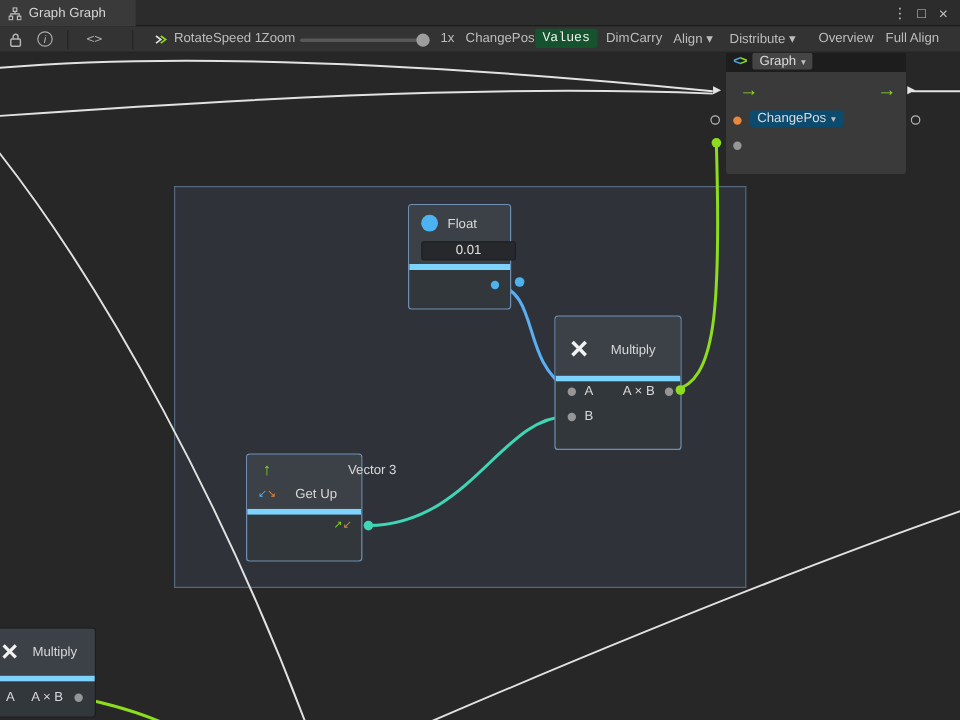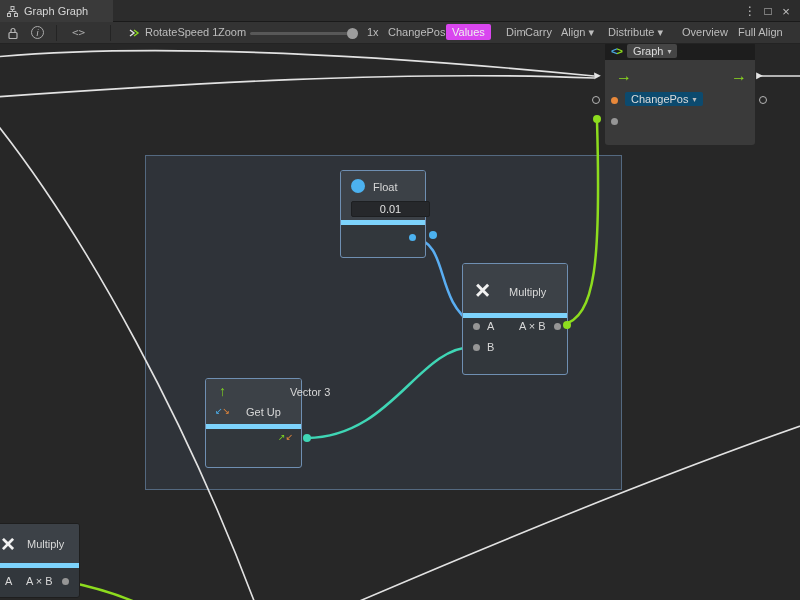--- a/index.html
+++ b/index.html
@@ -14,21 +14,21 @@
   #tab { position:absolute; top:0; left:0; height:22px; width:113px; background:#3a3a3a;
          display:flex; align-items:center; gap:6px; padding-left:7px; font-size:11px; color:#d6d6d6; }
   .wincontrol { position:absolute; top:0; height:22px; display:flex; align-items:center;
                 justify-content:center; width:16px; color:#c2c2c2; font-size:12px; cursor:pointer; }
 
   
   #toolbar { position:absolute; top:22px; left:0; width:800px; height:22px; background:#333333;
              border-bottom:1px solid #232323; z-index:50; font-size:11px; color:#bdbdbd; }
   .tbtxt { position:absolute; top:4px; white-space:nowrap; }
   .tbbtn { cursor:pointer; }
-  .tbbtn.selected { top:2px; background:#d946ef; color:#f0f0f0; padding:2px 6px; border-radius:2px; }
+  .tbbtn.selected { top:2px; background:#14532d; color:#f0f0f0; padding:2px 6px; border-radius:2px;font-family:Liberation Mono, monospace; }
   .tbsep { position:absolute; top:3px; width:1px; height:16px; background:#242424; }
   #zoom-track { position:absolute; left:250px; top:10px; width:108px; height:3px; background:#585858; border-radius:2px; }
   #zoom-handle { position:absolute; left:347px; top:6px; width:11px; height:11px; border-radius:50%; background:#9d9d9d; cursor:pointer; }
   .icon-mini { position:absolute; top:5px; }
 
   
   #selection { position:absolute; left:145px; top:155px; width:477px; height:335px; z-index:1;
                background:rgba(96,130,172,0.14); border:1px solid rgba(130,170,215,0.45); }
   #wires { position:absolute; left:0; top:0; z-index:2; pointer-events:none; }
 
@@ -180,21 +180,21 @@
       <polyline points="2,3 6,6 2,9" fill="none" stroke="#e0e0e0" stroke-width="1.4"></polyline>
       <polyline points="6,3 10,6 6,9" fill="none" stroke="#8ddc1e" stroke-width="1.4"></polyline>
     </svg>
     <span class="tbtxt" style="left:145px;">RotateSpeed 1</span>
     <span class="tbtxt" style="left:218px;">Zoom</span>
     <div id="zoom-track"></div>
     <div id="zoom-handle"></div>
     <span class="tbtxt" style="left:367px;">1x</span>
     <span class="tbtxt tbbtn" style="left:388px;">ChangePos</span>
     <span class="tbtxt tbbtn selected" style="left:446px;">Values</span>
-    <span class="tbtxt tbbtn" style="left:506px;">Dim</span>
+    <span class="tbtxt tbbtn" style="left:478px;padding-left:27px;">Dim</span>
     <span class="tbtxt tbbtn" style="left:525px;">Carry</span>
     <span class="tbtxt tbbtn" style="left:561px;">Align ▾</span>
     <span class="tbtxt tbbtn" style="left:608px;">Distribute ▾</span>
     <span class="tbtxt tbbtn" style="left:682px;">Overview</span>
     <span class="tbtxt tbbtn" style="left:738px;">Full Align</span>
   </div>
 
 </div>
 
 </body></html>

